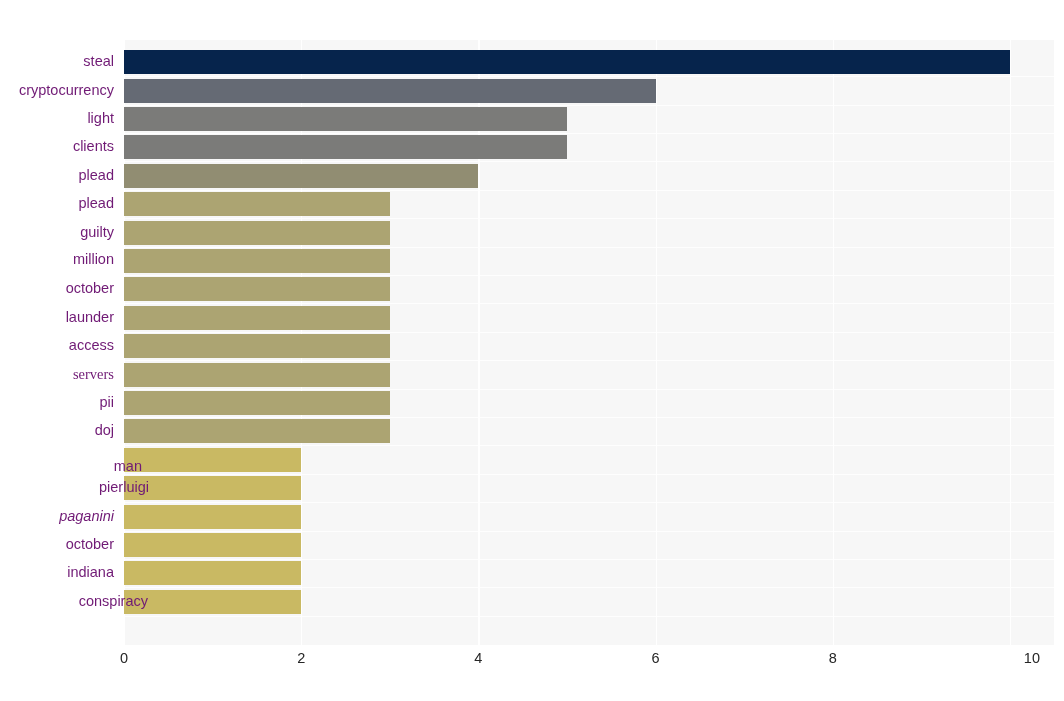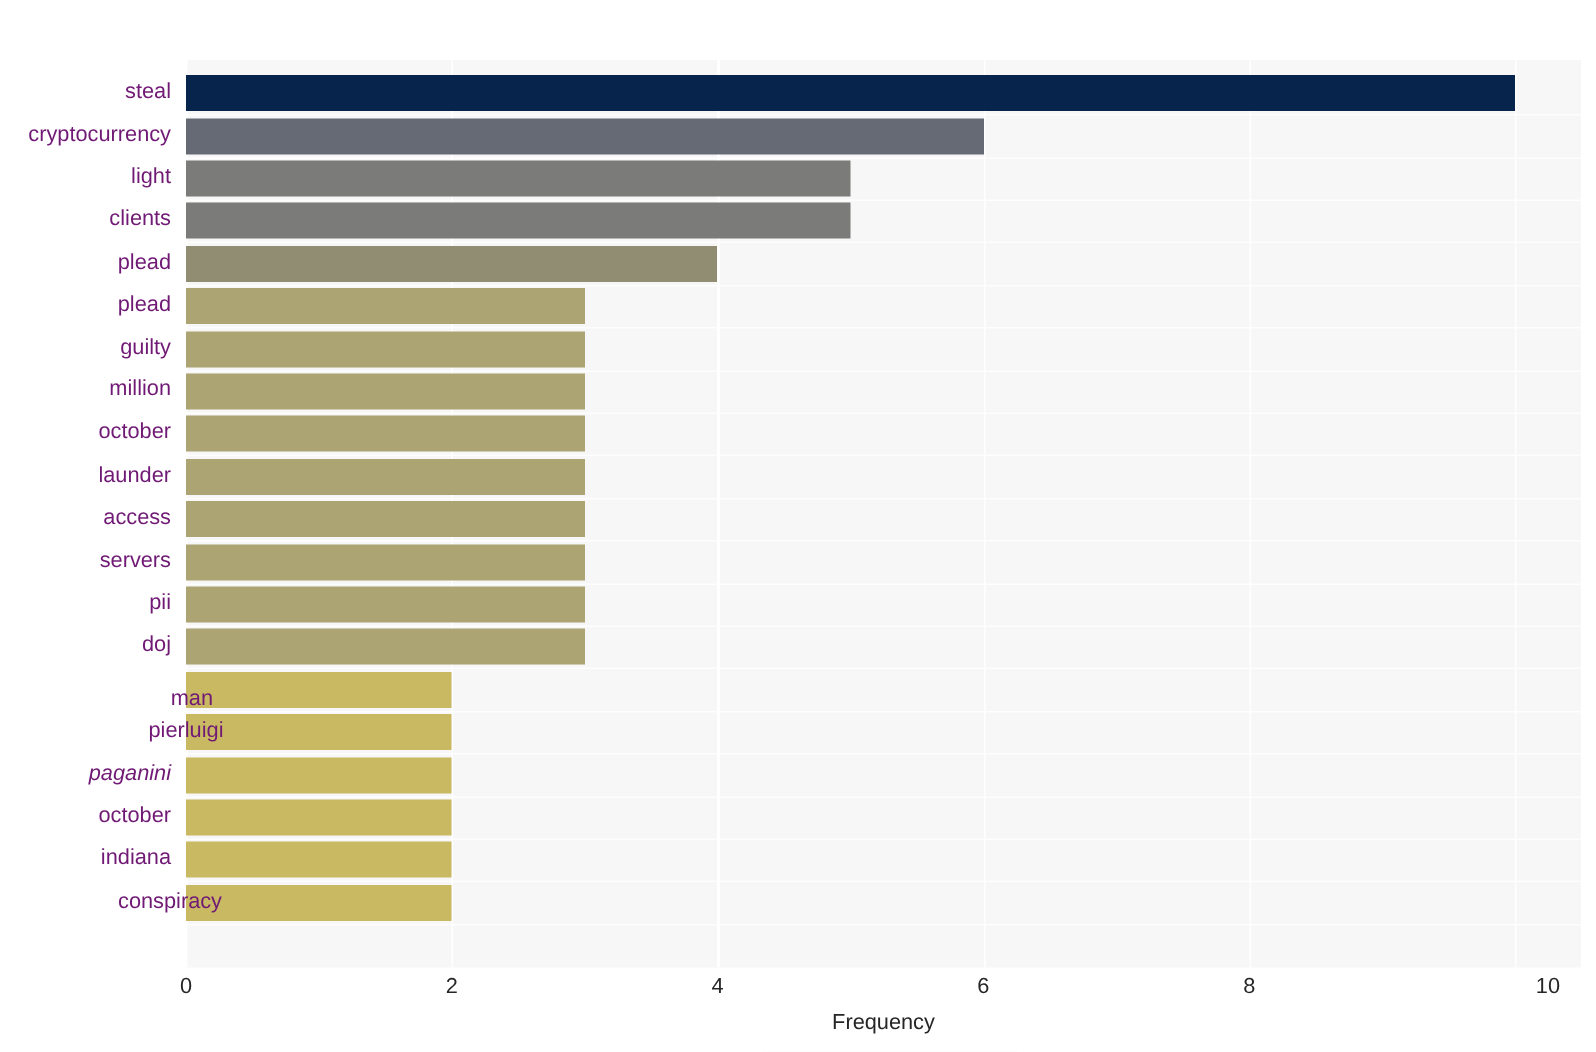--- a/index.html
+++ b/index.html
@@ -164,34 +164,33 @@
       <div class="ylabel" style="top: 81.5587px; padding-right: 7px;">cryptocurrency</div>
       <div class="ylabel" style="top: 109.962px; padding-right: 7px;">light</div>
       <div class="ylabel" style="top: 138.366px; padding-right: 7px;">clients</div>
       <div class="ylabel" style="top: 166.77px; padding-right: 7px;">plead</div>
       <div class="ylabel" style="top: 195.174px; padding-right: 7px;">plead</div>
       <div class="ylabel" style="top: 223.577px; padding-right: 7px;">guilty</div>
       <div class="ylabel" style="top: 251px; padding-right: 7px;">million</div>
       <div class="ylabel" style="top: 280.385px; padding-right: 7px;">october</div>
       <div class="ylabel" style="top: 308.789px; padding-right: 7px;">launder</div>
       <div class="ylabel" style="top: 337.192px; padding-right: 7px;">access</div>
-      <div class="ylabel" style="top: 365.596px; padding-right: 7px;">servers</div>
+      <div class="ylabel" style="top: 365.596px; padding-right: 7px; font-family: Liberation Serif, serif;">servers</div>
       <div class="ylabel" style="top: 394px; padding-right: 7px;">pii</div>
       <div class="ylabel" style="top: 422.404px; padding-right: 7px;">doj</div>
       <div class="ylabel" style="top: 458px; padding-right: 7px; padding-left: 28px;">man</div>
       <div class="ylabel" style="top: 479.211px; padding-right: 7px; padding-left: 35px;">pierluigi</div>
       <div class="ylabel" style="top: 507.615px; padding-right: 7px; font-style: italic;">paganini</div>
       <div class="ylabel" style="top: 536.019px; padding-right: 7px;">october</div>
       <div class="ylabel" style="top: 564.423px; padding-right: 7px;">indiana</div>
       <div class="ylabel" style="top: 592.826px; padding-right: 7px; padding-left: 34px;">conspiracy</div>
     </div>
   <div id="xlabels">
       <div class="xlabel" style="left: 124px;">0</div>
       <div class="xlabel" style="left: 301.2px;">2</div>
       <div class="xlabel" style="left: 478.4px;">4</div>
       <div class="xlabel" style="left: 655.6px;">6</div>
       <div class="xlabel" style="left: 832.8px;">8</div>
       <div class="xlabel" style="left: 1010px; text-align: right;">10</div>
     </div>
 
-  <div id="xaxis-title">Frequency</div>
 
 </div>
 
 </body></html>

